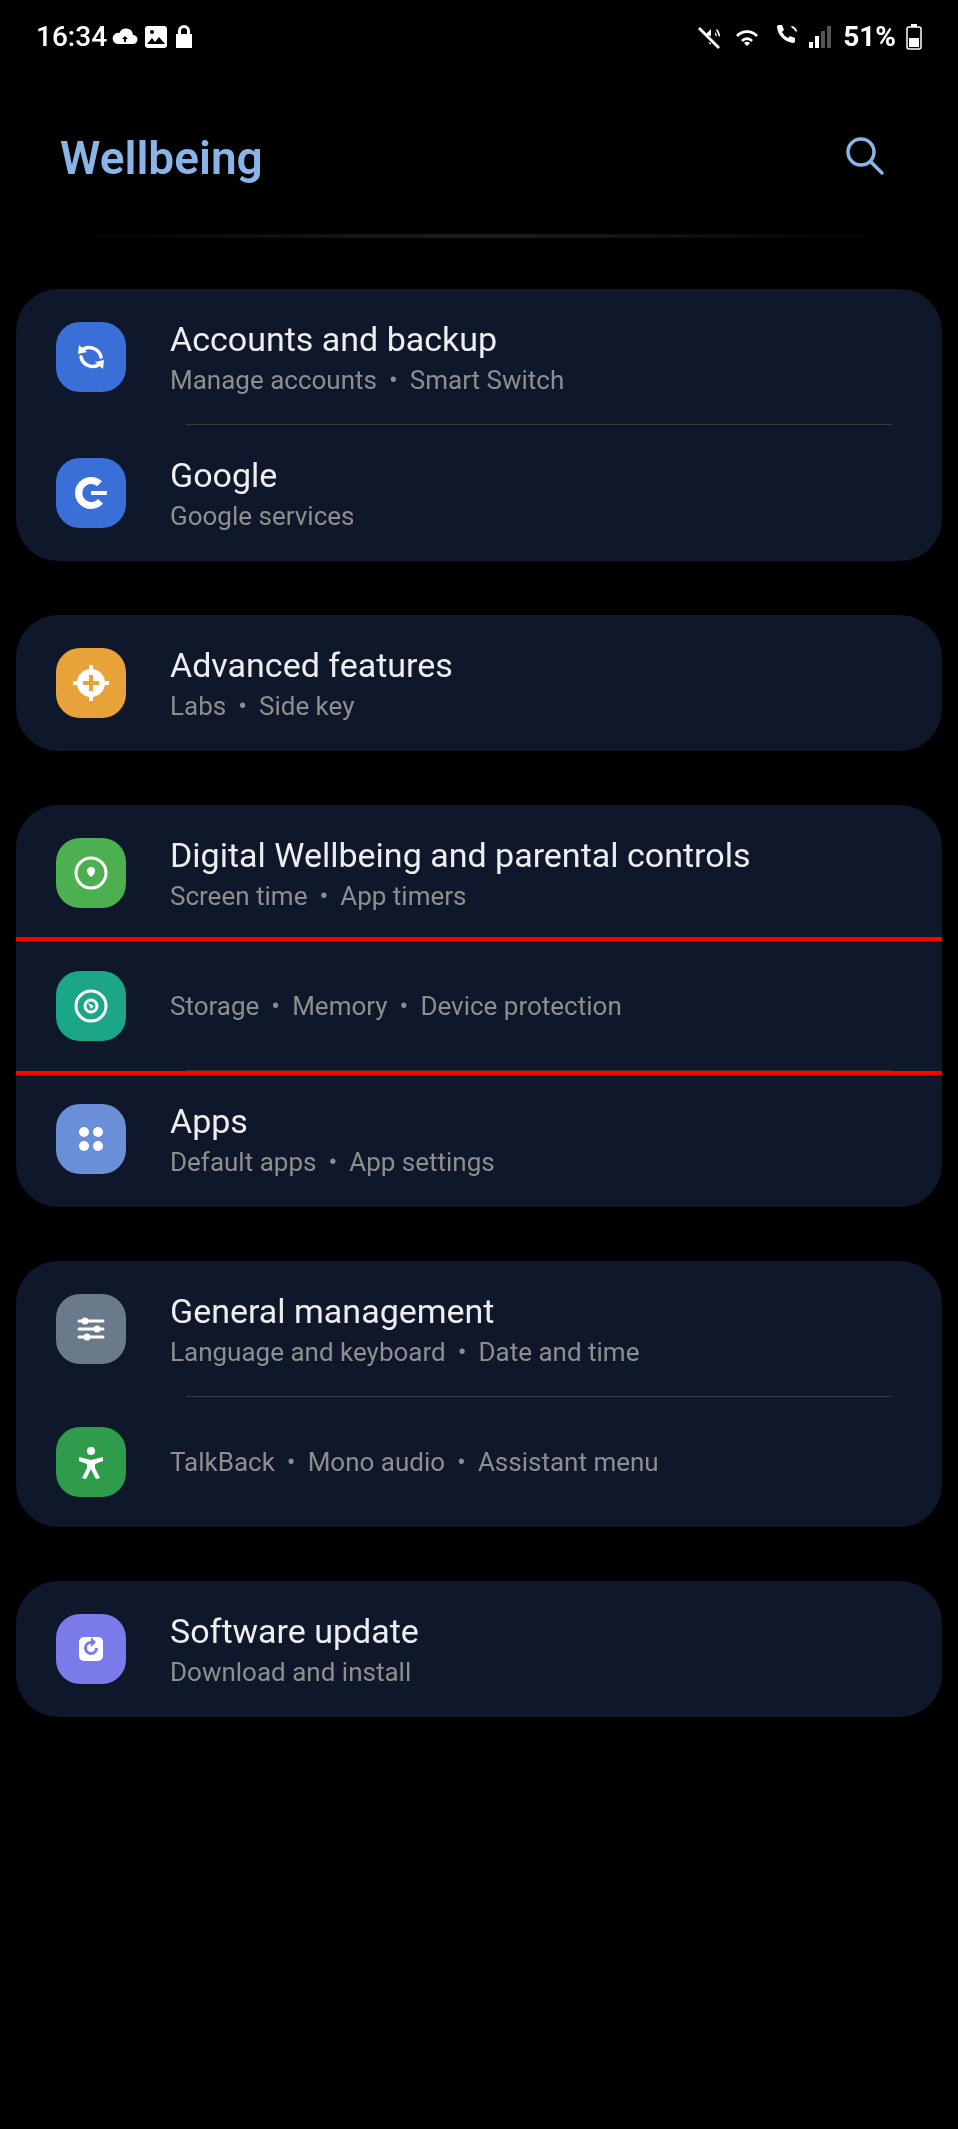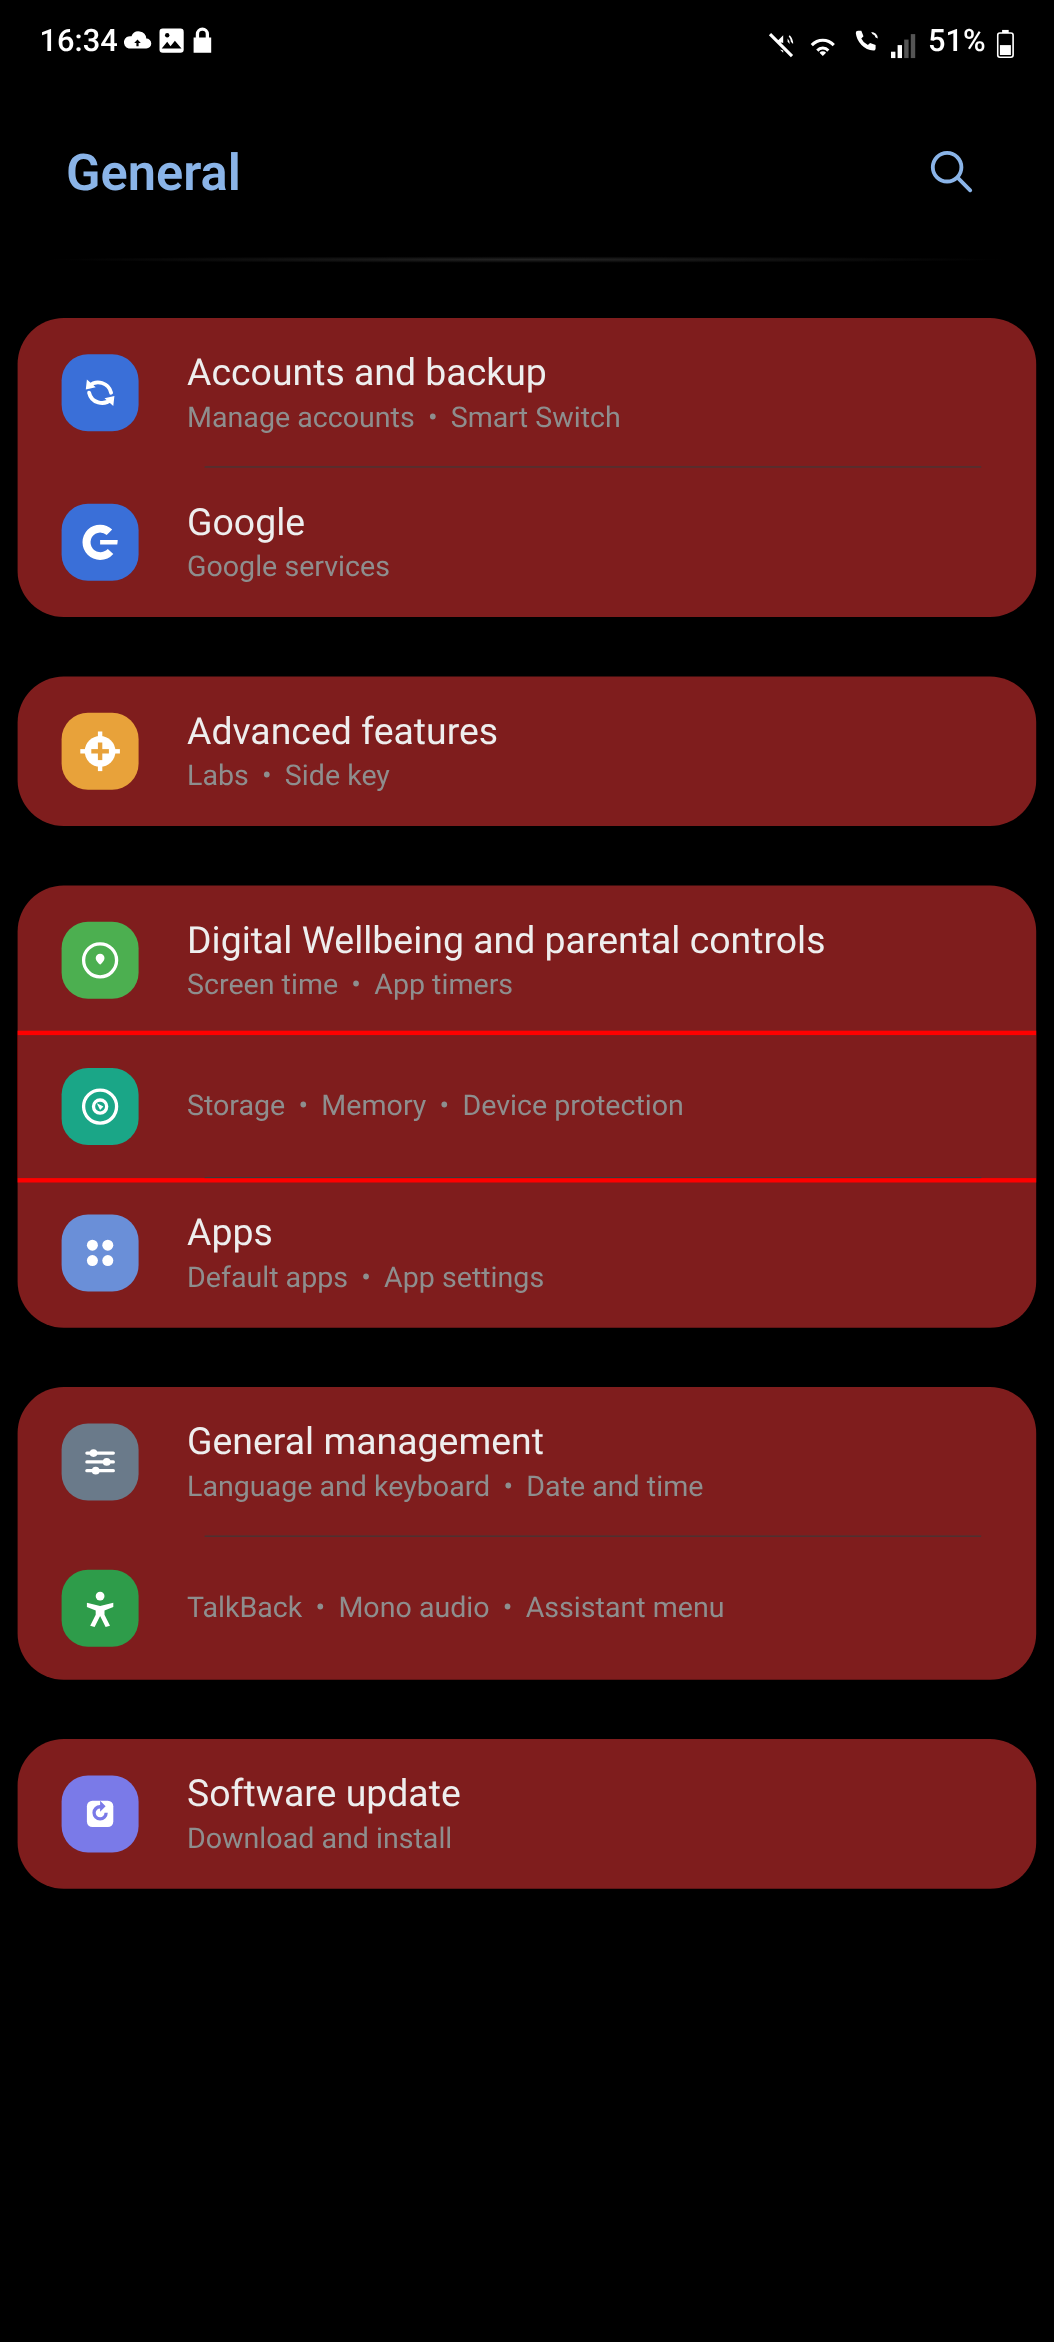--- a/index.html
+++ b/index.html
@@ -12,42 +12,42 @@
   }
   .status-bar {
     display: flex;
     justify-content: space-between;
     align-items: center;
     padding: 20px 36px;
     font-size: 28px;
     font-weight: 500;
   }
   .status-left { display: flex; align-items: center; gap: 4px; }
-  .status-right { display: flex; align-items: flex-end; gap: 10px; }
+  .status-right { display: flex; align-items: center; gap: 10px; font-weight: bold; }
   .status-icon { display: inline-flex; }
   .header {
     display: flex;
     justify-content: space-between;
     align-items: center;
     padding: 50px 60px 40px 60px;
   }
   .header-title {
     font-size: 46px;
     font-weight: 600;
     color: #8ab4e8;
   }
   .search-icon-wrap { padding: 10px; }
   .shadow-line {
     height: 6px;
     margin: 0 40px 50px 40px;
     background: radial-gradient(ellipse at center, rgba(60,60,60,0.6) 0%, rgba(0,0,0,0) 70%);
     border-radius: 3px;
   }
   .group {
-    background: #7f1d1d;
+    background: #0f172a;
     border-radius: 42px;
     margin: 0 16px 54px 16px;
     overflow: hidden;
   }
   .item {
     display: flex;
     align-items: center;
     padding: 30px 40px;
     position: relative;
   }
@@ -156,21 +156,21 @@
       <svg width="16" height="26" viewBox="0 0 16 26">
           <rect x="1" y="3" width="14" height="22" rx="2" fill="none" stroke="#fff" stroke-width="1.5"></rect>
           <rect x="5" y="0" width="6" height="3" fill="#fff"></rect>
           <rect x="3" y="14" width="10" height="9" fill="#fff"></rect>
         </svg>
     </span>
   </div>
 </div>
 
 <div class="header">
-  <div class="header-title">General</div>
+  <div class="header-title">Wellbeing</div>
   <div class="search-icon-wrap">
     <svg width="46" height="46" viewBox="0 0 46 46">
         <circle cx="19" cy="19" r="13" fill="none" stroke="#8ab4e8" stroke-width="3.5"></circle>
         <line x1="29" y1="29" x2="40" y2="40" stroke="#8ab4e8" stroke-width="3.5" stroke-linecap="round"></line>
       </svg>
   </div>
 </div>
 
 <div class="shadow-line"></div>
 

